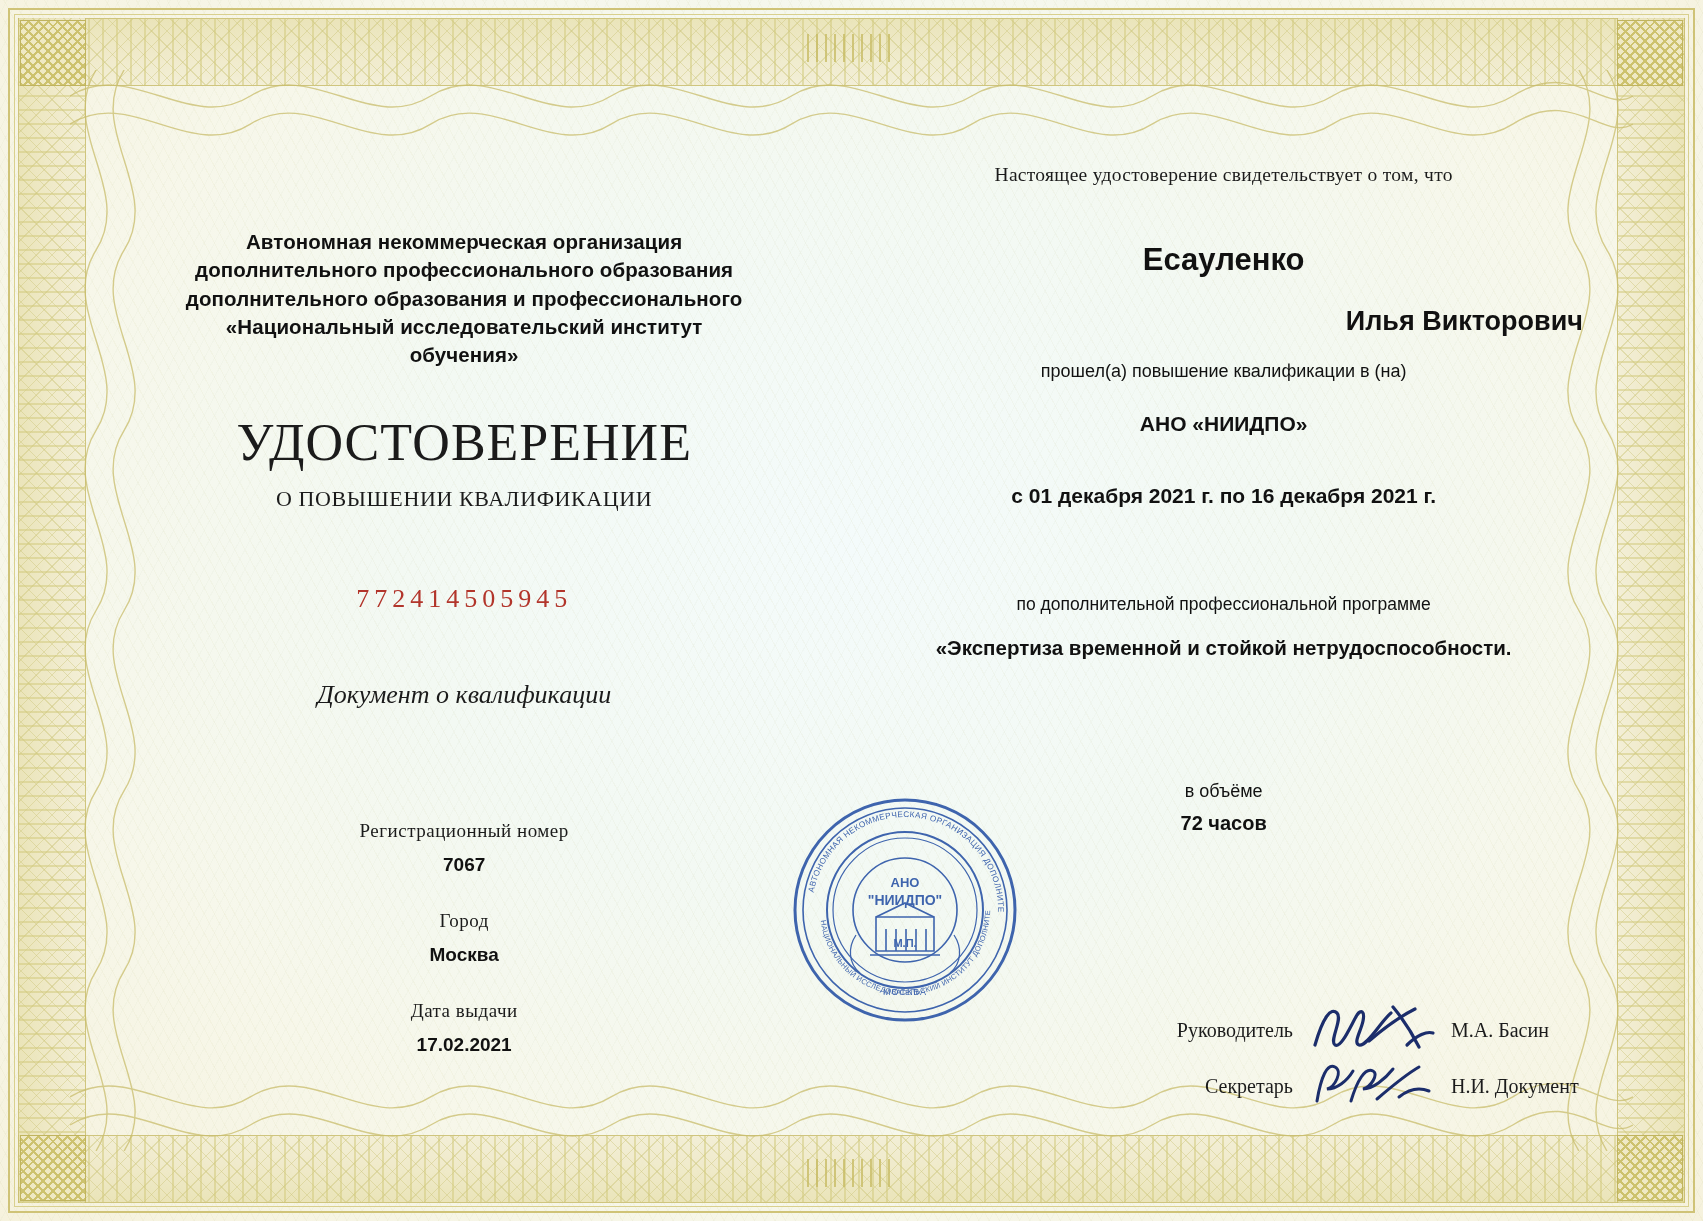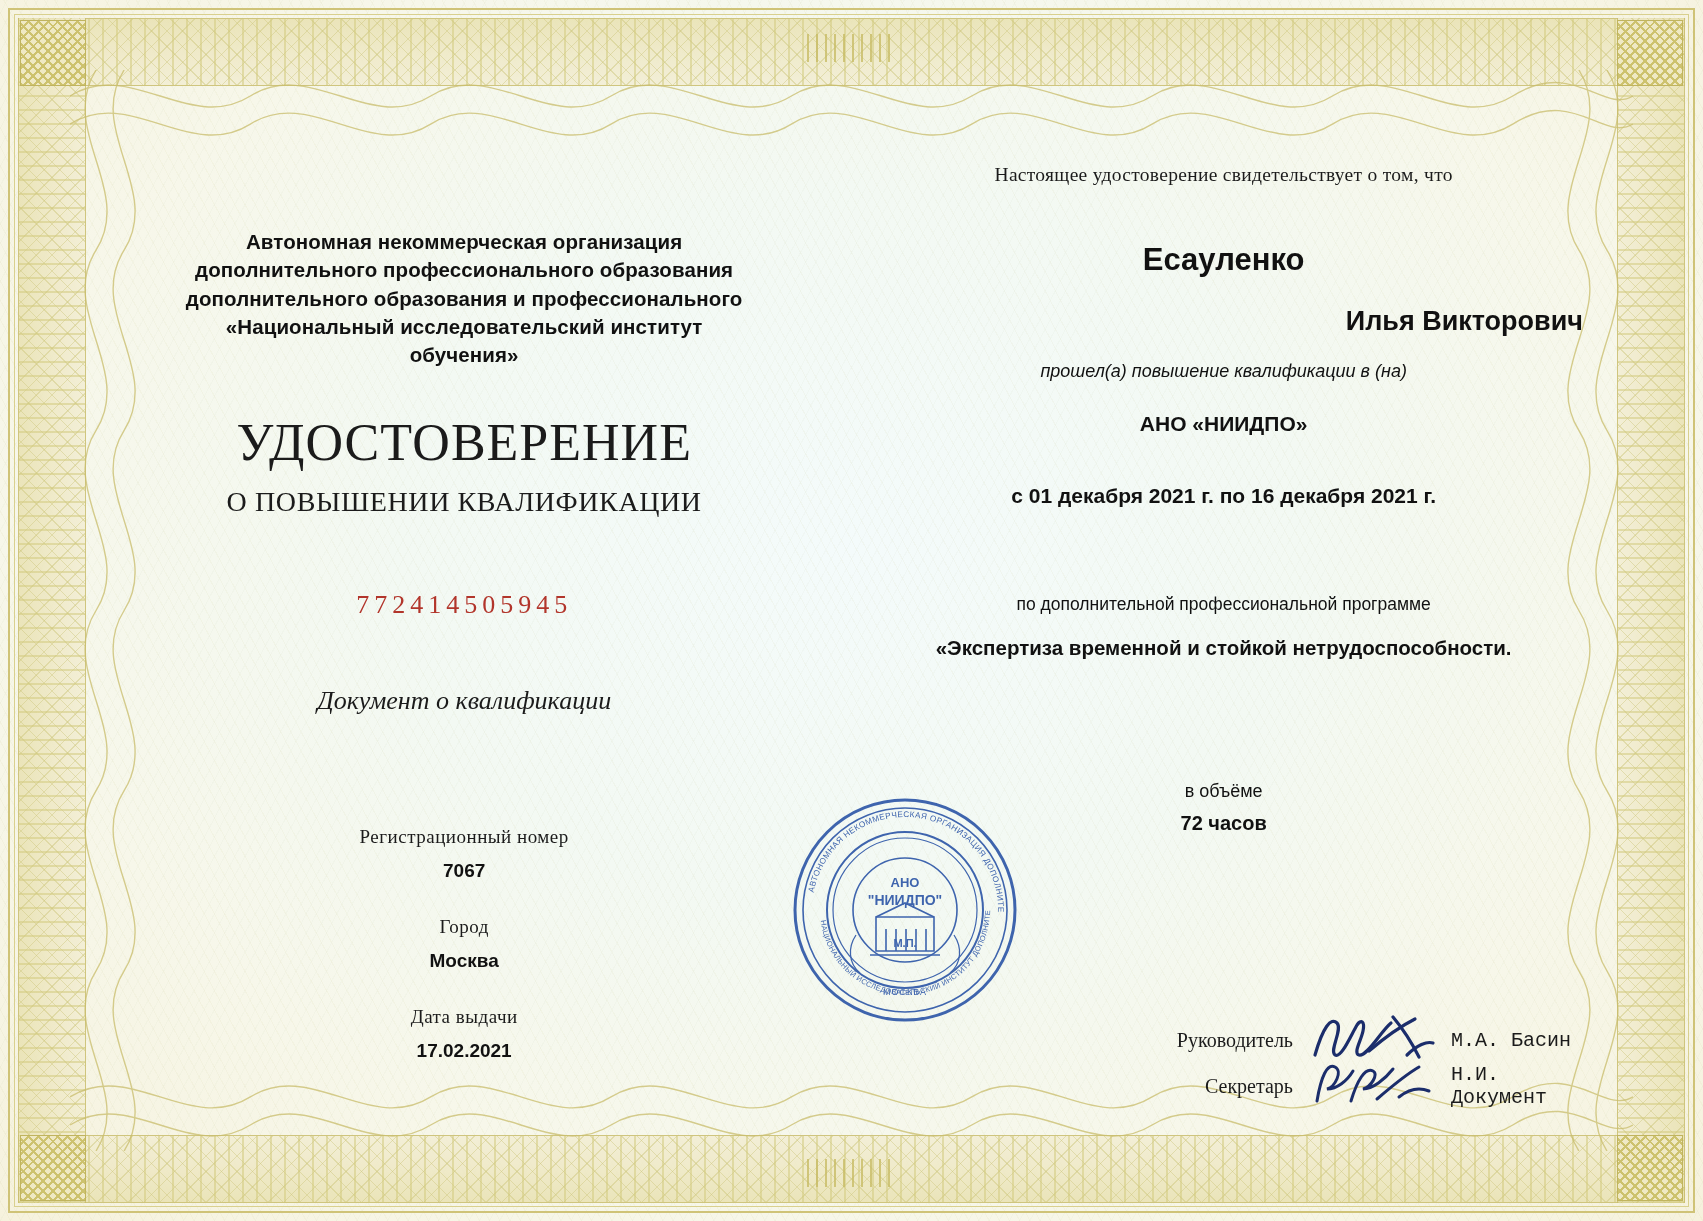--- a/index.html
+++ b/index.html
@@ -170,21 +170,21 @@
     margin-top: 44px;
     font-family: "Liberation Serif", serif;
     font-size: 52px;
     letter-spacing: 1px;
     color: #1b1b1b;
     font-weight: normal;
   }
   .doc-subtitle {
     margin-top: 14px;
     font-family: "Liberation Serif", serif;
-    font-size: 28px;
+    font-size: 22px;
     letter-spacing: .6px;
     color: #1b1b1b;
   }
   .blank-number {
     margin-top: 72px;
     font-family: "Liberation Serif", serif;
     font-size: 26px;
     letter-spacing: 5px;
     color: #b2352b;
   }
@@ -229,21 +229,20 @@
     margin-top: 28px;
     font-size: 27px;
     font-weight: bold;
     color: #111;
     text-align: right;
   }
   .small-note {
     margin-top: 24px;
     font-size: 18px;
     color: #111;
-    font-style: italic;
   }
   .org-short {
     margin-top: 30px;
     font-size: 21px;
     font-weight: bold;
     color: #111;
   }
   .period {
     margin-top: 48px;
     font-size: 21px;
@@ -276,20 +275,21 @@
   }
 
   
   .sign-area {
     position: absolute;
     left: 18px;
     right: 10px;
     bottom: 16px;
     display: flex;
     flex-direction: column;
+    gap: 10px;
   }
   .sign-row {
     display: flex;
     align-items: center;
     justify-content: flex-end;
     gap: 14px;
   }
   .sign-role {
     font-family: "Liberation Serif", serif;
     font-size: 20px;
@@ -297,21 +297,21 @@
     width: 150px;
     text-align: right;
   }
   .sign-mark {
     width: 130px;
     height: 46px;
     position: relative;
   }
   .sign-mark svg { position:absolute; left:0; top:-6px; }
   .sign-name {
-    font-family: Liberation Mono, monospace;
+    font-family: Liberation Serif, serif;
     font-size: 20px;
     color: #1b1b1b;
     width: 150px;
     text-align: left;
   }
 
   
   .stamp {
     position: absolute;
     left: 790px;

